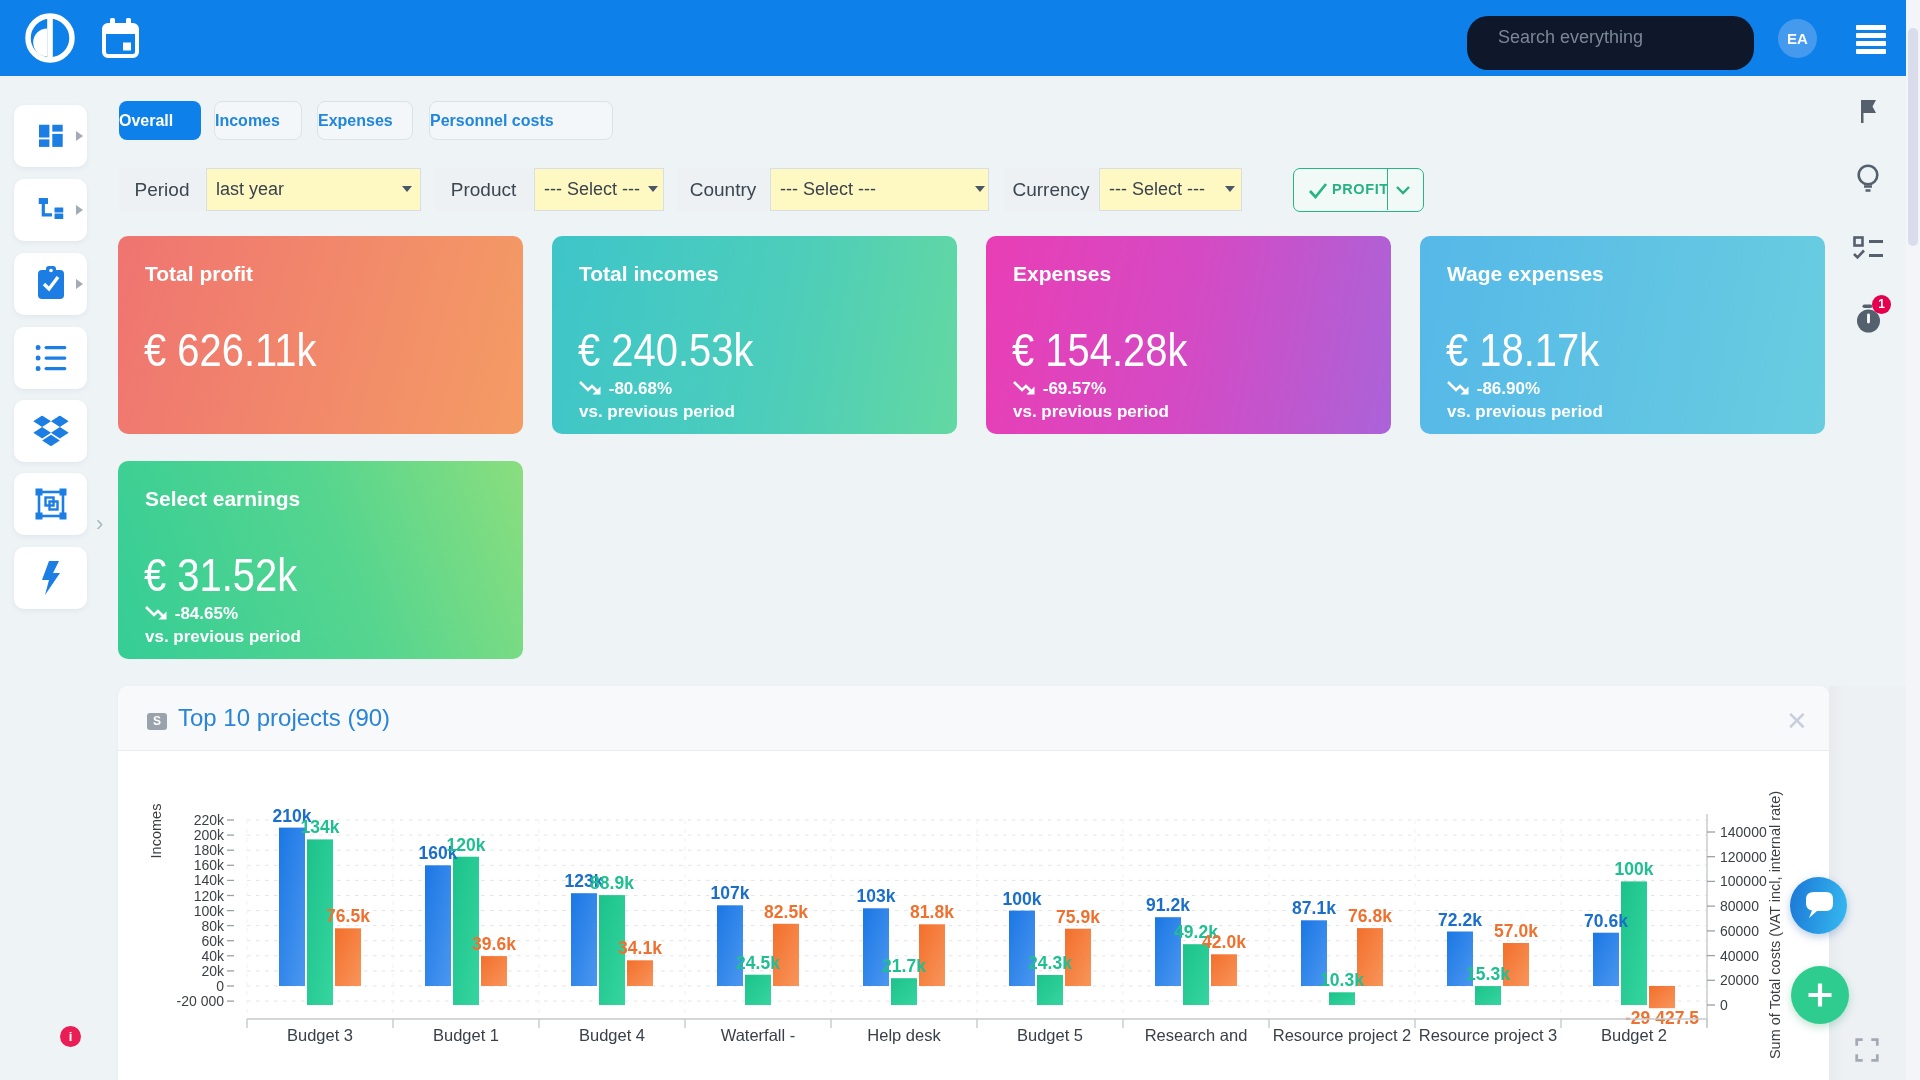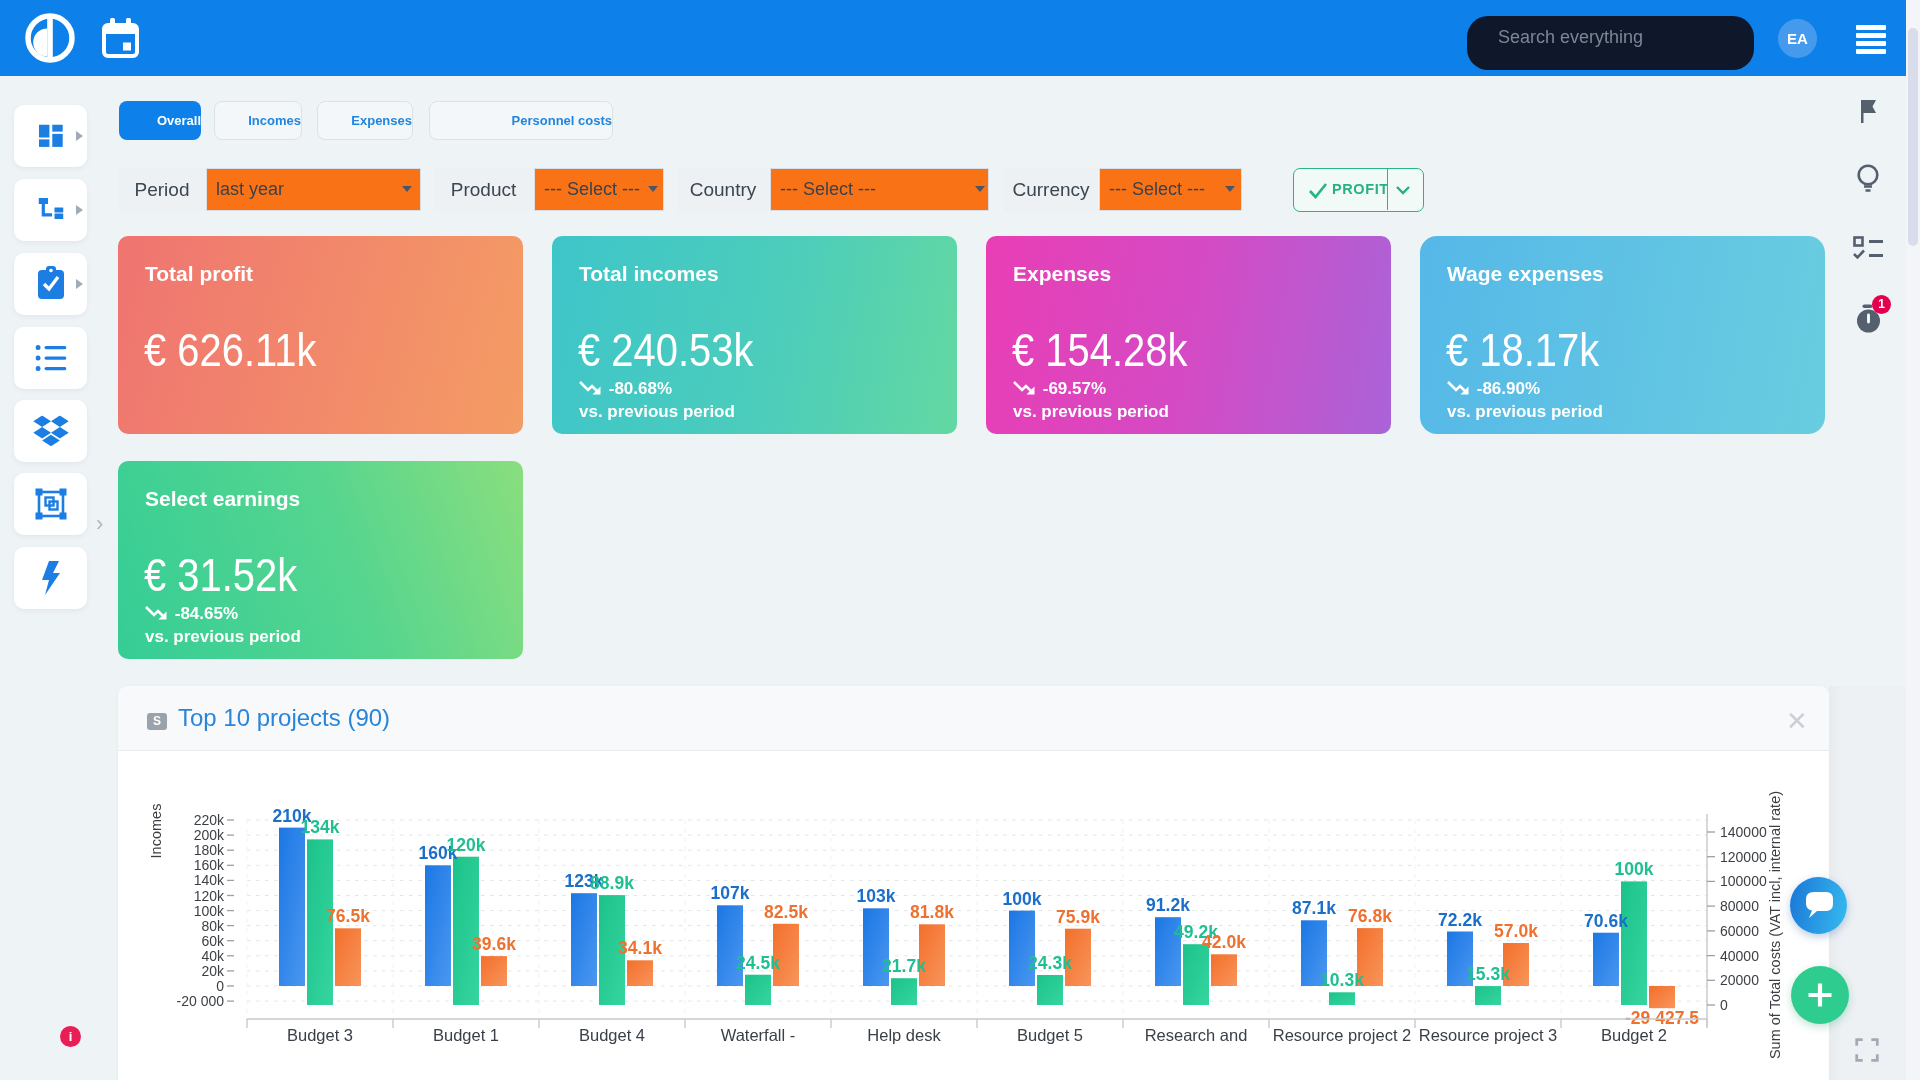--- a/index.html
+++ b/index.html
@@ -22,47 +22,47 @@
 
   
   .sbtn { position:absolute; left:14px; width:73px; height:62px; background:#fff; border-radius:10px;
     box-shadow:0 2px 5px rgba(60,80,110,0.07); }
   .sbtn svg { position:absolute; left:50%; top:50%; transform:translate(-50%,-50%); }
   .chev { position:absolute; color:#9aa6b2; font-size:11px; }
   .tri { position:absolute; left:62px; top:26px; width:0; height:0; border-left:7px solid #a2abb6;
     border-top:5.5px solid transparent; border-bottom:5.5px solid transparent; }
 
   
-  .tab { position:absolute; top:101px; height:39px; border-radius:8px; font-size:13px; font-weight:bold;
-    text-align:right; color:#2186dd; border:1px solid #dbe2e8; background:#f3f7f9; line-height:37px; }
+  .tab { position:absolute; top:101px; height:39px; border-radius:8px; font-size:16px; font-weight:bold;
+    text-align:left; color:#2186dd; border:1px solid #dbe2e8; background:#f3f7f9; line-height:37px; }
   .tab.active { background:#0d80e9; color:#fff; border:none; line-height:39px; }
 
   
   .flabel { position:absolute; top:168px; height:43px; background:#edf1f4; color:#3c4650; font-size:19px;
     line-height:43px; text-align:center; }
-  .fselect { position:absolute; top:168px; height:43px; background:#f97316; border:1px solid #d8dee4; color:#3a424c;
+  .fselect { position:absolute; top:168px; height:43px; background:#fef9c3; border:1px solid #d8dee4; color:#3a424c;
     font-size:18px; line-height:41px; padding-left:9px; }
   .caret { position:absolute; width:0; height:0; border-left:5px solid transparent; border-right:5px solid transparent;
     border-top:6px solid #4a5568; top:186px; }
   #applybtn { position:absolute; left:1293px; top:168px; width:131px; height:44px; background:#f2faf7;
     border:1.5px solid #27b584; border-radius:7px; }
   #applybtn .txt { position:absolute; left:38px; top:0; width:53px; text-align:center; line-height:41px; color:#28b183;
     font-size:14.5px; font-weight:bold; letter-spacing:0.6px; }
   #applybtn .div { position:absolute; left:93px; top:0; width:1px; height:41px; background:#2bb389; }
 
   
   .card { position:absolute; width:405px; height:198px; border-radius:10px; color:#fff; }
   .card .t  { position:absolute; left:27px; top:26px; font-size:21px; font-weight:bold; }
   .card .v  { position:absolute; left:26px; top:86px; font-size:47px; transform:scaleX(0.85); transform-origin:left top; }
   .card .pct { position:absolute; left:27px; top:143px; font-size:17px; font-weight:bold;text-align:center; }
   .card .vs { position:absolute; left:27px; top:166px; font-size:17px; font-weight:bold; }
   #card1 { left:118px; top:236px; background:linear-gradient(105deg,#ef7471 0%,#f49c64 100%); }
   #card2 { left:552px; top:236px; background:linear-gradient(100deg,#3ec5c9 0%,#4ccdbb 55%,#63d8a2 100%); }
   #card3 { left:986px; top:236px; background:linear-gradient(100deg,#e93eb5 0%,#d44ac4 50%,#ab63d8 100%); }
-  #card4 { left:1420px; top:236px; background:linear-gradient(100deg,#55b8e8 0%,#69cde0 100%);border-radius:17px; }
+  #card4 { left:1420px; top:236px; background:linear-gradient(100deg,#55b8e8 0%,#69cde0 100%); }
   #card5 { left:118px; top:461px; background:linear-gradient(70deg,#35cd96 0%,#55d58f 55%,#8ade7e 100%); }
 
   
   #chartcard { position:absolute; left:118px; top:686px; width:1711px; height:394px; background:#fff;
     border-radius:10px 10px 0 0; box-shadow:0 1px 4px rgba(60,80,110,0.06); }
   #charthead { position:absolute; left:0; top:0; width:100%; height:65px; background:#f7f9fa;
     border-bottom:1px solid #e8ecef; border-radius:10px 10px 0 0; }
   #sbadge { position:absolute; left:29px; top:27px; width:20px; height:17px; background:#9aa2ab; border-radius:3px;
     color:#fff; font-size:12px; font-weight:bold; text-align:center; line-height:17px; }
   #ctitle { position:absolute; left:60px; top:18px; font-size:24px; color:#2a85d8; }

